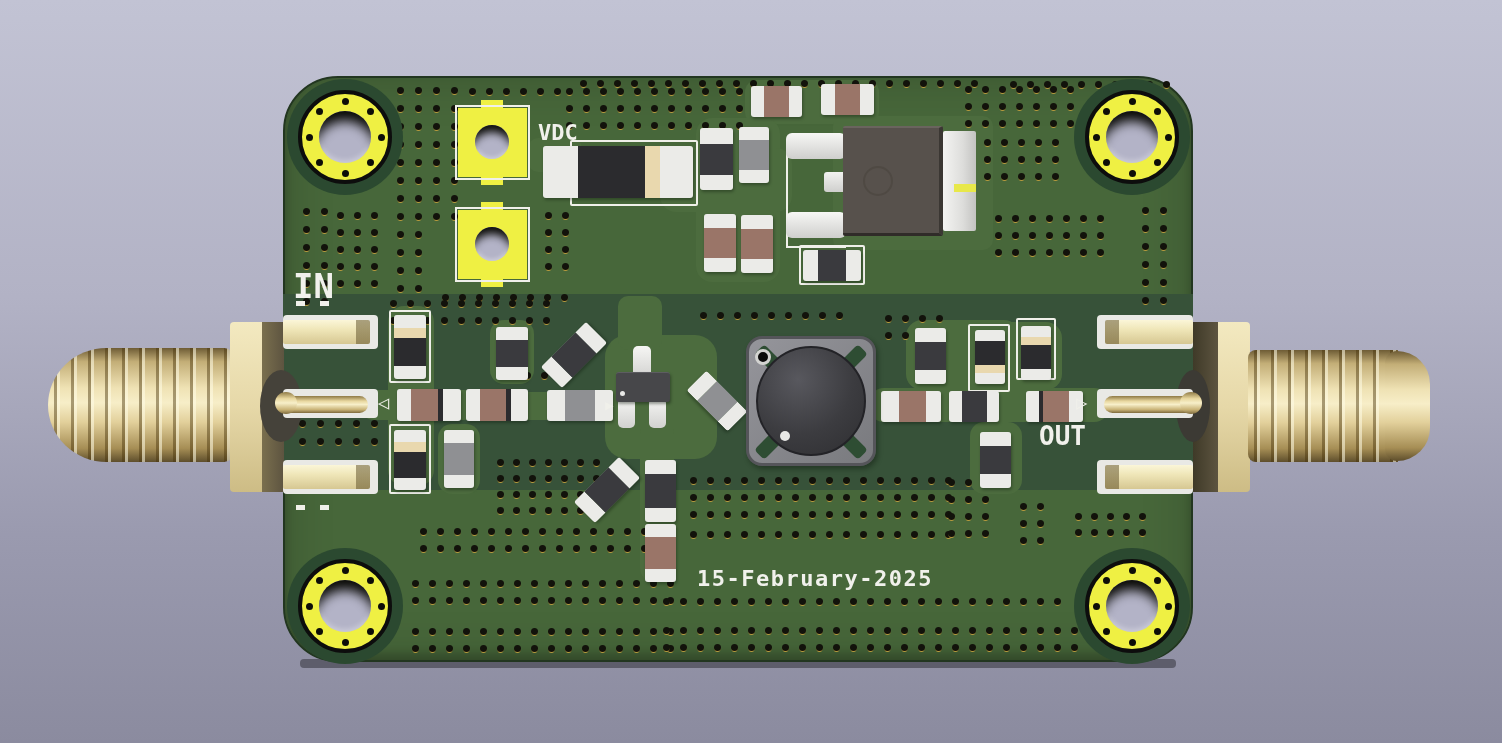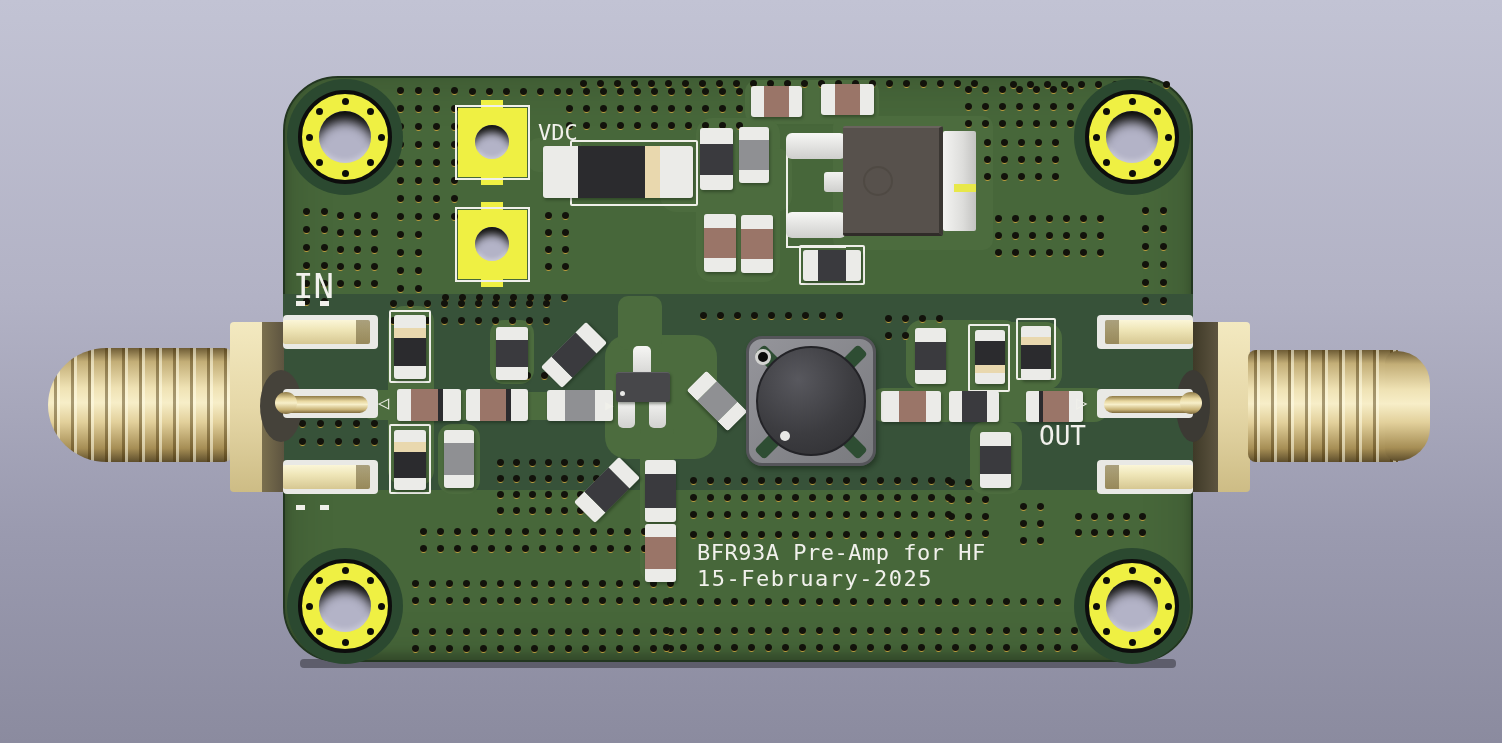--- a/index.html
+++ b/index.html
@@ -4,21 +4,21 @@
 <style>
   html,body{margin:0;padding:0;background:#888;}
   #scene{position:relative;width:1502px;height:743px;overflow:hidden;
     background:linear-gradient(180deg,#c2c3d4 0%,#b2b2c5 40%,#9a9aaf 72%,#8b8b9f 100%);
     font-family:"DejaVu Sans Mono","Liberation Mono",monospace;}
   .abs{position:absolute;}
   #board{position:absolute;left:283px;top:76px;width:910px;height:586px;
     background:#47673a;border-radius:55px;border:2px solid #223620;box-sizing:border-box;
     box-shadow:inset 0 0 50px rgba(0,0,0,.18), inset 0 -6px 10px rgba(0,0,0,.22);}
   #band{position:absolute;left:283px;top:294px;width:910px;height:196px;background:#375239;}
-  .silk-text{position:absolute;color:#f1f1ec;font-weight:normal;white-space:pre;z-index:6;}
+  .silk-text{position:absolute;color:#f1f1ec;font-weight:bold;white-space:pre;z-index:6;}
   #t-in{left:293px;top:266px;font-size:34px;}
   #t-vdc{left:538px;top:120px;font-size:22px;}
   #t-out{left:1039px;top:421px;font-size:26px;}
   #t-title{left:697px;top:540px;font-size:22px;letter-spacing:.5px;}
   #t-date{left:697px;top:566px;font-size:22px;letter-spacing:1.5px;}
   .gold-barrel{background:
     repeating-linear-gradient(90deg, rgba(60,40,5,0) 0 6px, rgba(70,50,10,.45) 6px 9px, rgba(255,252,230,.55) 9px 12px, rgba(60,40,5,0) 12px 17px),
     linear-gradient(180deg,#6e5c35 0%,#c3ae77 12%,#efe2b4 35%,#f7eec8 48%,#e2d09b 65%,#a68e55 88%,#5e4e2c 100%);}
   .gold-smooth{background:linear-gradient(180deg,#6e5c35 0%,#c3ae77 12%,#efe2b4 35%,#f7eec8 48%,#e2d09b 65%,#a68e55 88%,#5e4e2c 100%);}
   .lead-pad{background:#e9e9e5;border-radius:4px;}
@@ -855,21 +855,20 @@
       <div style="position: absolute; left: 481px; top: 202px; width: 22px; height: 8px; background: rgb(239, 240, 67);"></div>
       <div style="position: absolute; left: 481px; top: 279px; width: 22px; height: 8px; background: rgb(239, 240, 67);"></div>
       <div style="position: absolute; left: 455px; top: 207px; width: 75px; height: 75px; border: 2px solid rgb(240, 240, 234); box-sizing: border-box;"></div>
       <div style="position: absolute; left: 458px; top: 210px; width: 69px; height: 69px; background: rgb(239, 240, 67);"></div>
       <div style="position: absolute; left: 475px; top: 227px; width: 34px; height: 34px; border-radius: 50%; background: rgb(179, 179, 199); box-shadow: rgb(12, 12, 8) 0px 12px 8px -5px inset, rgba(255, 255, 255, 0.35) 0px -2px 4px inset;"></div>
     </div>
 
   <div id="t-in" class="silk-text">IN</div>
   <div id="t-vdc" class="silk-text">VDC</div>
   <div id="t-out" class="silk-text">OUT</div>
-  <div id="t-title" class="silk-text">BFR93A Pre-Amp for HF</div>
   <div id="t-date" class="silk-text">15-February-2025</div>
 
   <div>
     <div class="abs gold-barrel" style="left:48px;top:348px;width:186px;height:114px;border-radius:60px 10px 10px 60px / 58px 10px 10px 58px;"></div>
     <div class="abs" style="left:230px;top:322px;width:34px;height:170px;background:linear-gradient(180deg,#f3e9c0,#e6d8a8 50%,#cdbc85);border-radius:4px 0 0 4px;"></div>
     <div class="abs" style="left:262px;top:322px;width:22px;height:170px;background:linear-gradient(90deg,#7a6f4e,#5d5440);"></div>
     <div class="abs" style="left:260px;top:370px;width:42px;height:72px;background:#45423a;border-radius:50%;"></div>
     <div class="abs lead-pad" style="left:283px;top:315px;width:95px;height:34px;"></div>
     <div class="abs lead-l" style="left:283px;top:320px;width:87px;height:24px;"></div>
     <div class="abs lead-pad" style="left:283px;top:389px;width:95px;height:29px;"></div>

